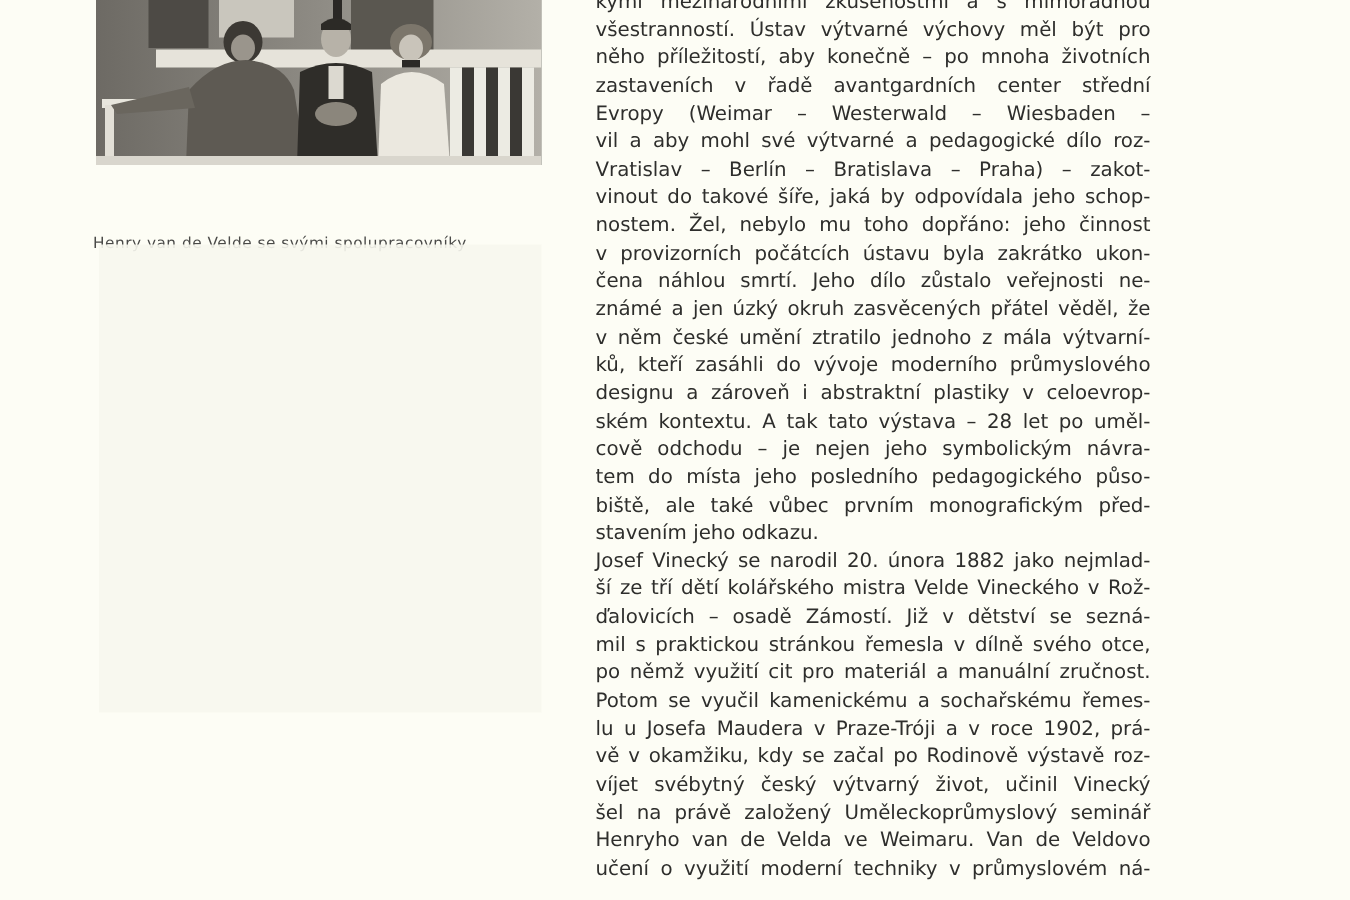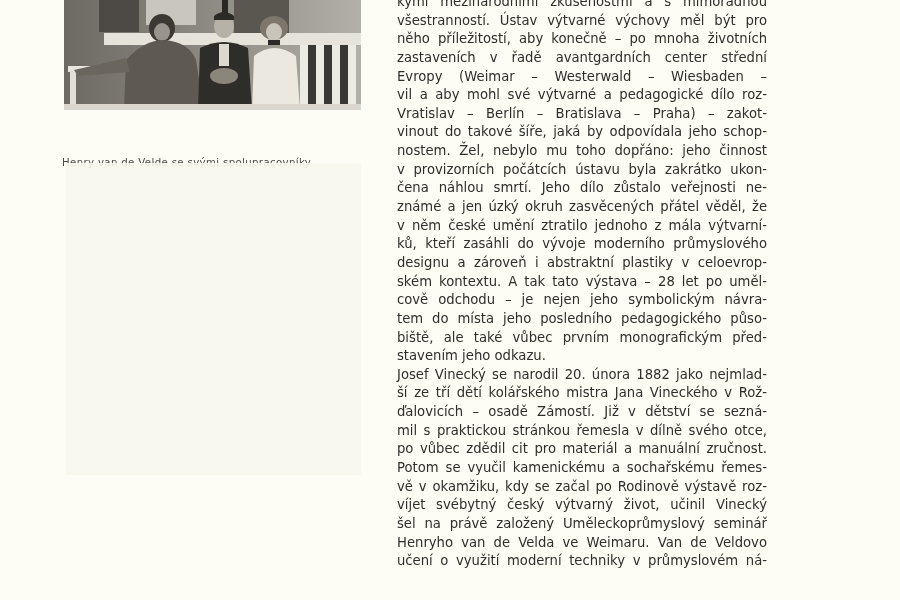--- a/index.html
+++ b/index.html
@@ -149,25 +149,26 @@
     <span class="line">známé a jen úzký okruh zasvěcených přátel věděl, že</span>
     <span class="line">v něm české umění ztratilo jednoho z mála výtvarní-</span>
     <span class="line">ků, kteří zasáhli do vývoje moderního průmyslového</span>
     <span class="line">designu a zároveň i abstraktní plastiky v celoevrop-</span>
     <span class="line">ském kontextu. A tak tato výstava – 28 let po uměl-</span>
     <span class="line">cově odchodu – je nejen jeho symbolickým návra-</span>
     <span class="line">tem do místa jeho posledního pedagogického půso-</span>
     <span class="line">biště, ale také vůbec prvním monografickým před-</span>
     <span class="line last">stavením jeho odkazu.</span>
     <span class="line">Josef Vinecký se narodil 20. února 1882 jako nejmlad-</span>
-    <span class="line">ší ze tří dětí kolářského mistra Jana Vineckého v Rož-</span>
+    <span class="line">ší ze tří dětí kolářského mistra Velde Vineckého v Rož-</span>
     <span class="line">ďalovicích – osadě Zámostí. Již v dětství se sezná-</span>
     <span class="line">mil s praktickou stránkou řemesla v dílně svého otce,</span>
-    <span class="line">po vůbec zdědil cit pro materiál a manuální zručnost.</span>
+    <span class="line">po němž využití cit pro materiál a manuální zručnost.</span>
     <span class="line">Potom se vyučil kamenickému a sochařskému řemes-</span>
+    <span class="line">lu u Josefa Maudera v Praze-Tróji a v roce 1902, prá-</span>
     <span class="line">vě v okamžiku, kdy se začal po Rodinově výstavě roz-</span>
     <span class="line">víjet svébytný český výtvarný život, učinil Vinecký</span>
     <span class="line">šel na právě založený Uměleckoprůmyslový seminář</span>
     <span class="line">Henryho van de Velda ve Weimaru. Van de Veldovo</span>
     <span class="line">učení o využití moderní techniky v průmyslovém ná-</span>
 
   </div>
 
 </div>
 

